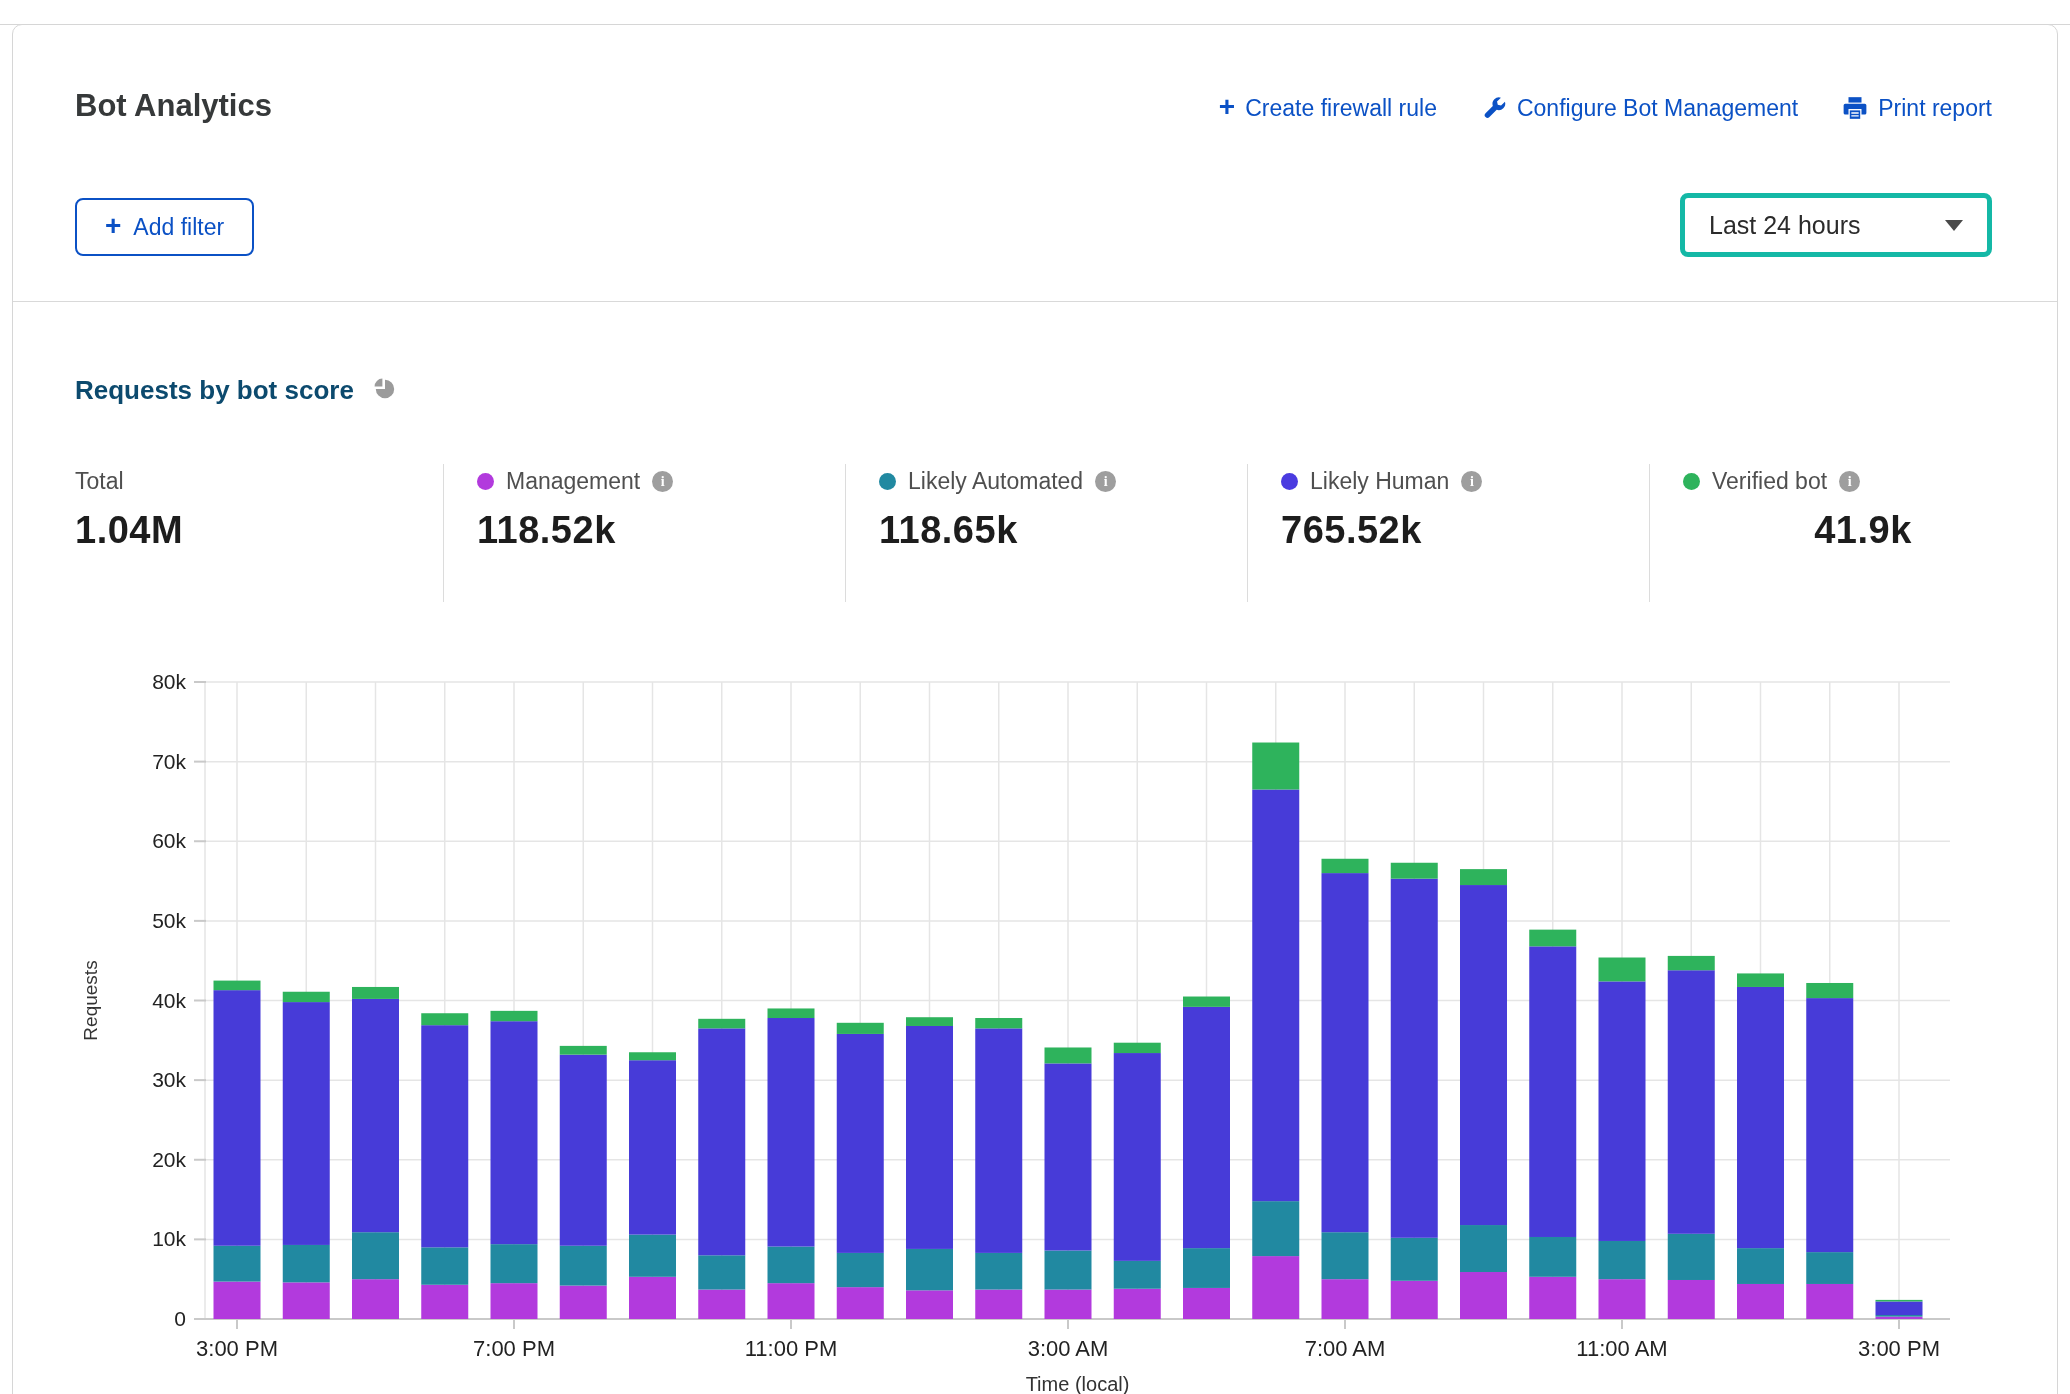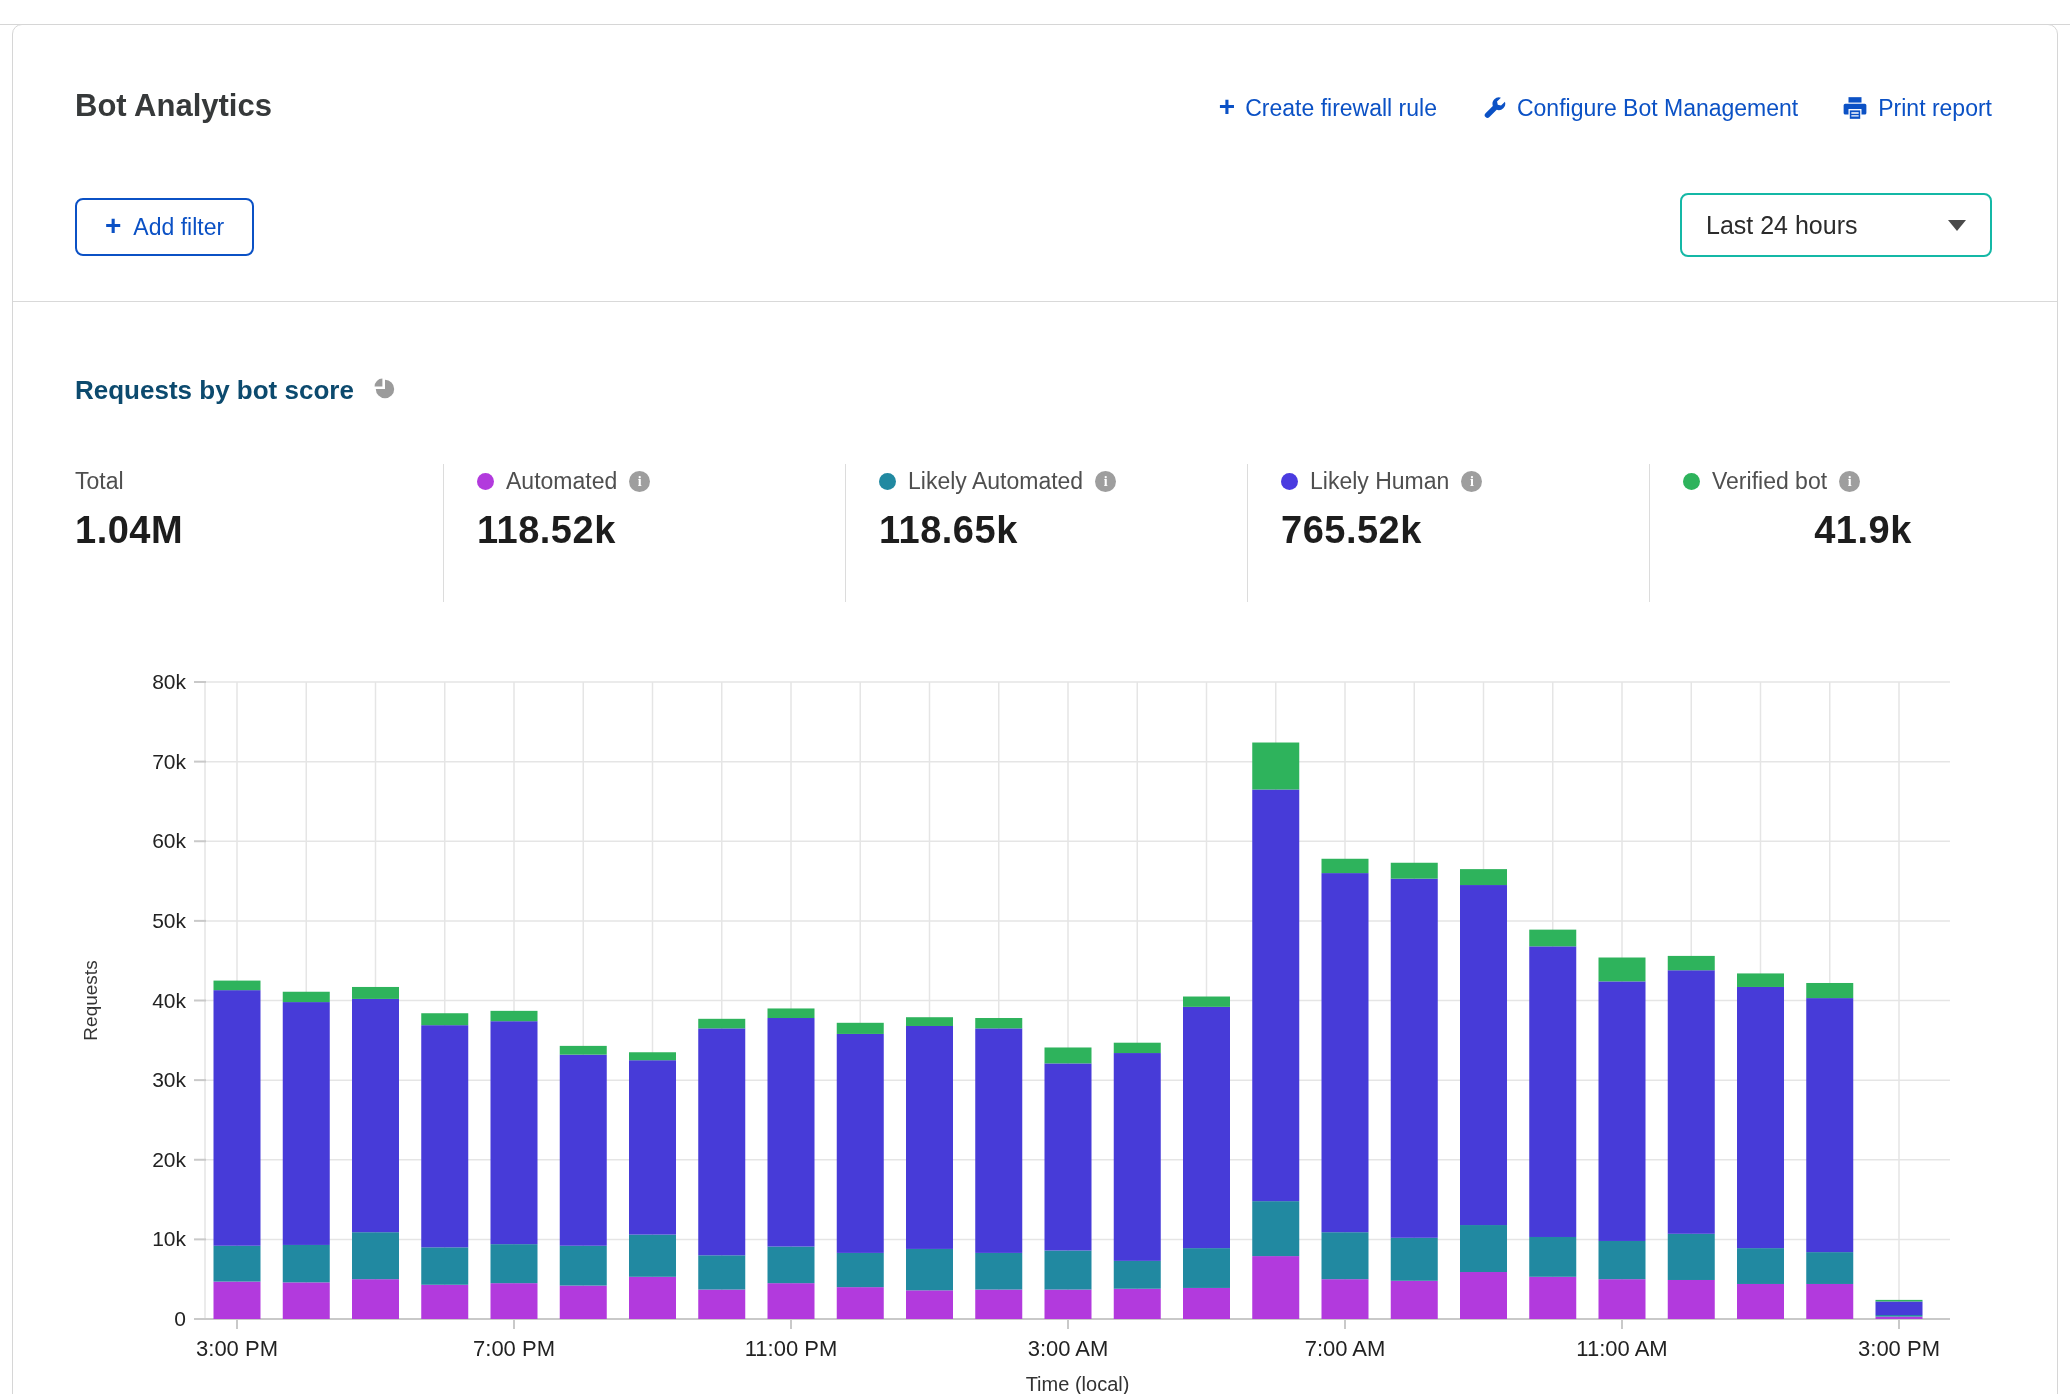--- a/index.html
+++ b/index.html
@@ -19,21 +19,21 @@
   .action-link svg { display:block; }
   .plus-glyph { font-size:28px; font-weight:600; line-height:1; position:relative; top:-1px; }
   .add-filter {
     position:absolute; top:182px; left:75px; height:58px; padding:0 28px;
     display:inline-flex; align-items:center; gap:12px;
     border:2px solid #0b51c5; border-radius:8px; background:#fff;
     color:#0b51c5; font-size:23px; cursor:pointer; font-family:inherit;
   }
   .time-select {
     position:absolute; top:177px; right:78px; width:312px; height:64px;
-    border:2px solid #14b8a6; border-radius:8px; background:#fff;
+    border:5px solid #14b8a6; border-radius:8px; background:#fff;
     display:flex; align-items:center; padding:0 24px; font-size:25px; color:#2b2b2b; cursor:pointer;
   }
   .caret { margin-left:auto; width:0; height:0; border-left:9px solid transparent; border-right:9px solid transparent; border-top:11px solid #4a4a4a; }
   .header-divider { position:absolute; top:285px; left:13px; width:2044px; height:1px; background:#d9d9d9; }
 
   .section-title-row { position:absolute; top:358px; left:75px; display:flex; align-items:center; gap:16px; }
   .section-title { font-size:26px; font-weight:700; color:#0c4a6e; }
 
   .stats { position:absolute; top:452px; left:75px; }
   .stat-col { position:absolute; top:0; width:360px; }
@@ -110,21 +110,21 @@
   <div class="stats">
     <div class="stat-col" style="left:0;">
       <div class="stat-head">
           <span>Total</span>
         </div>
       <div class="stat-value">1.04M</div>
     </div>
     <div class="stat-col" style="left:402px;">
       <div class="stat-head">
         <span class="dot" style="background: rgb(178, 58, 221);"></span>
-        <span>Automated</span>
+        <span>Management</span>
         <span class="info-badge">i</span>
       </div>
       <div class="stat-value">118.52k</div>
     </div>
     <div class="stat-col" style="left:804px;">
       <div class="stat-head">
         <span class="dot" style="background: rgb(33, 137, 161);"></span>
         <span>Likely Automated</span>
         <span class="info-badge">i</span>
       </div>

